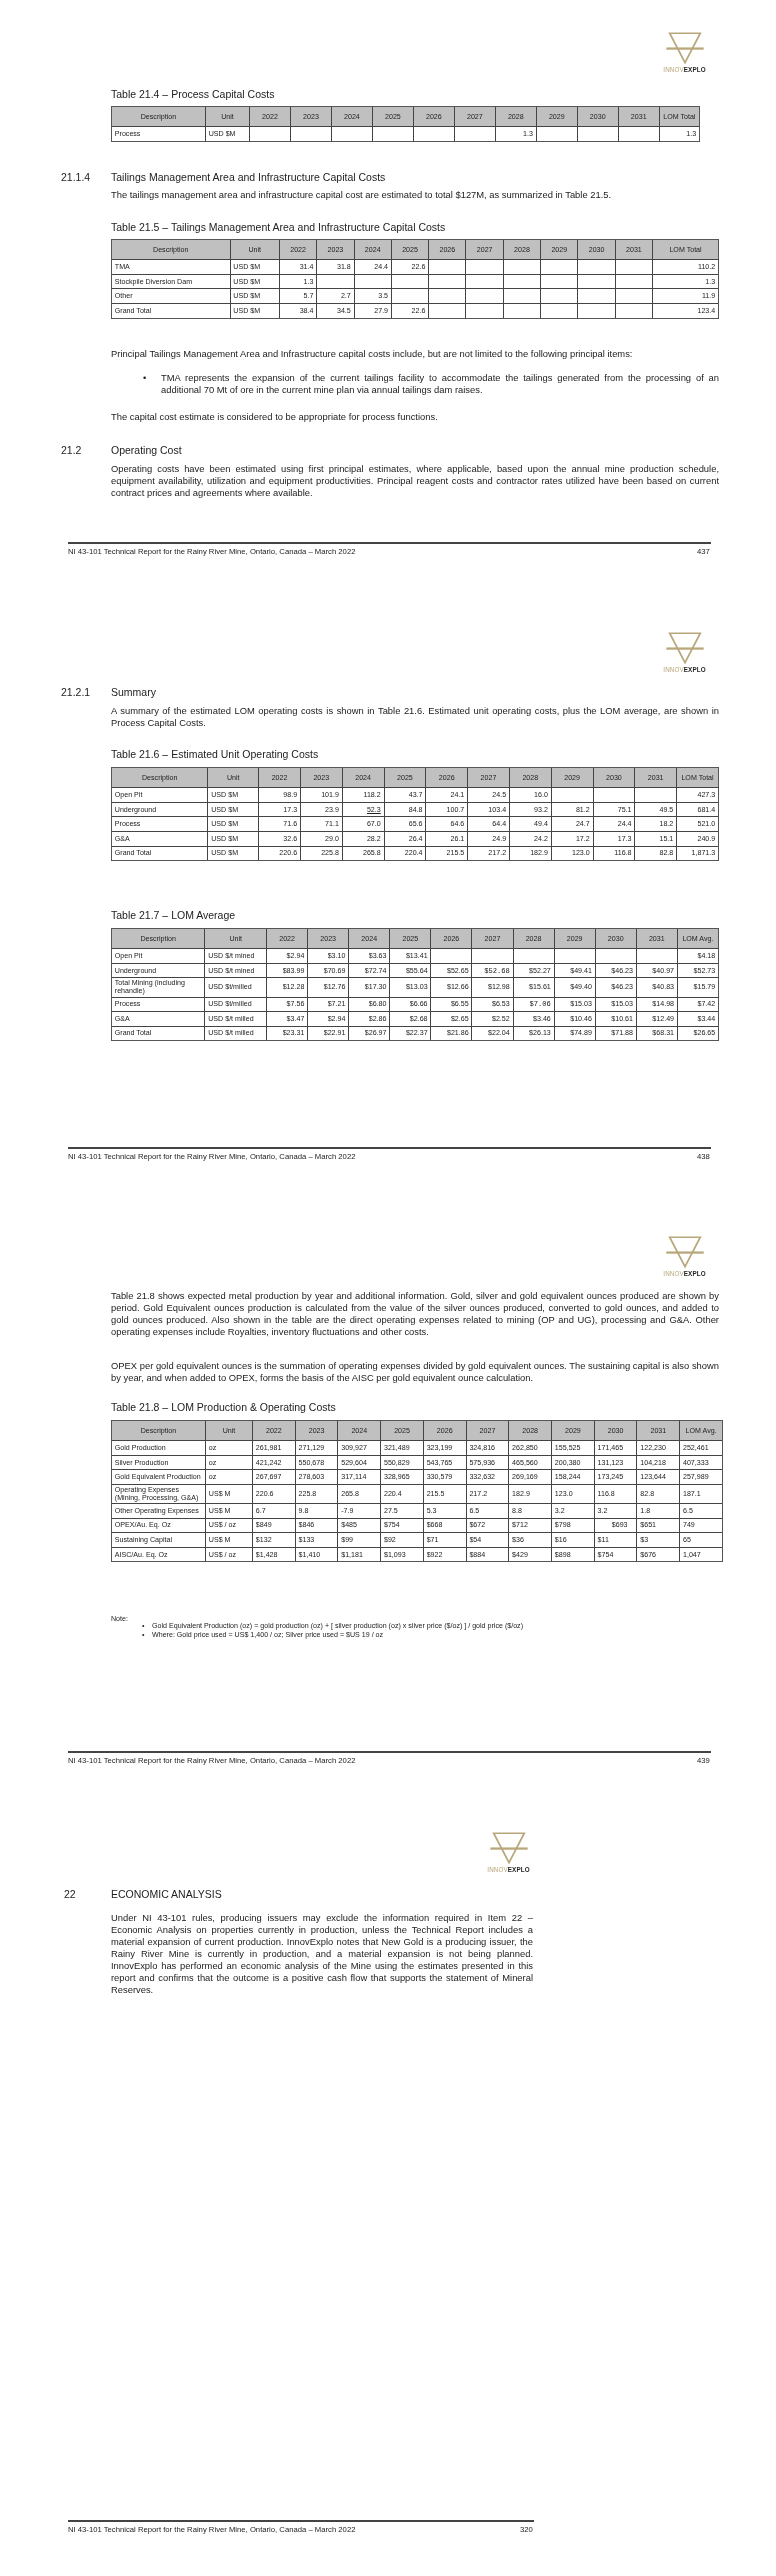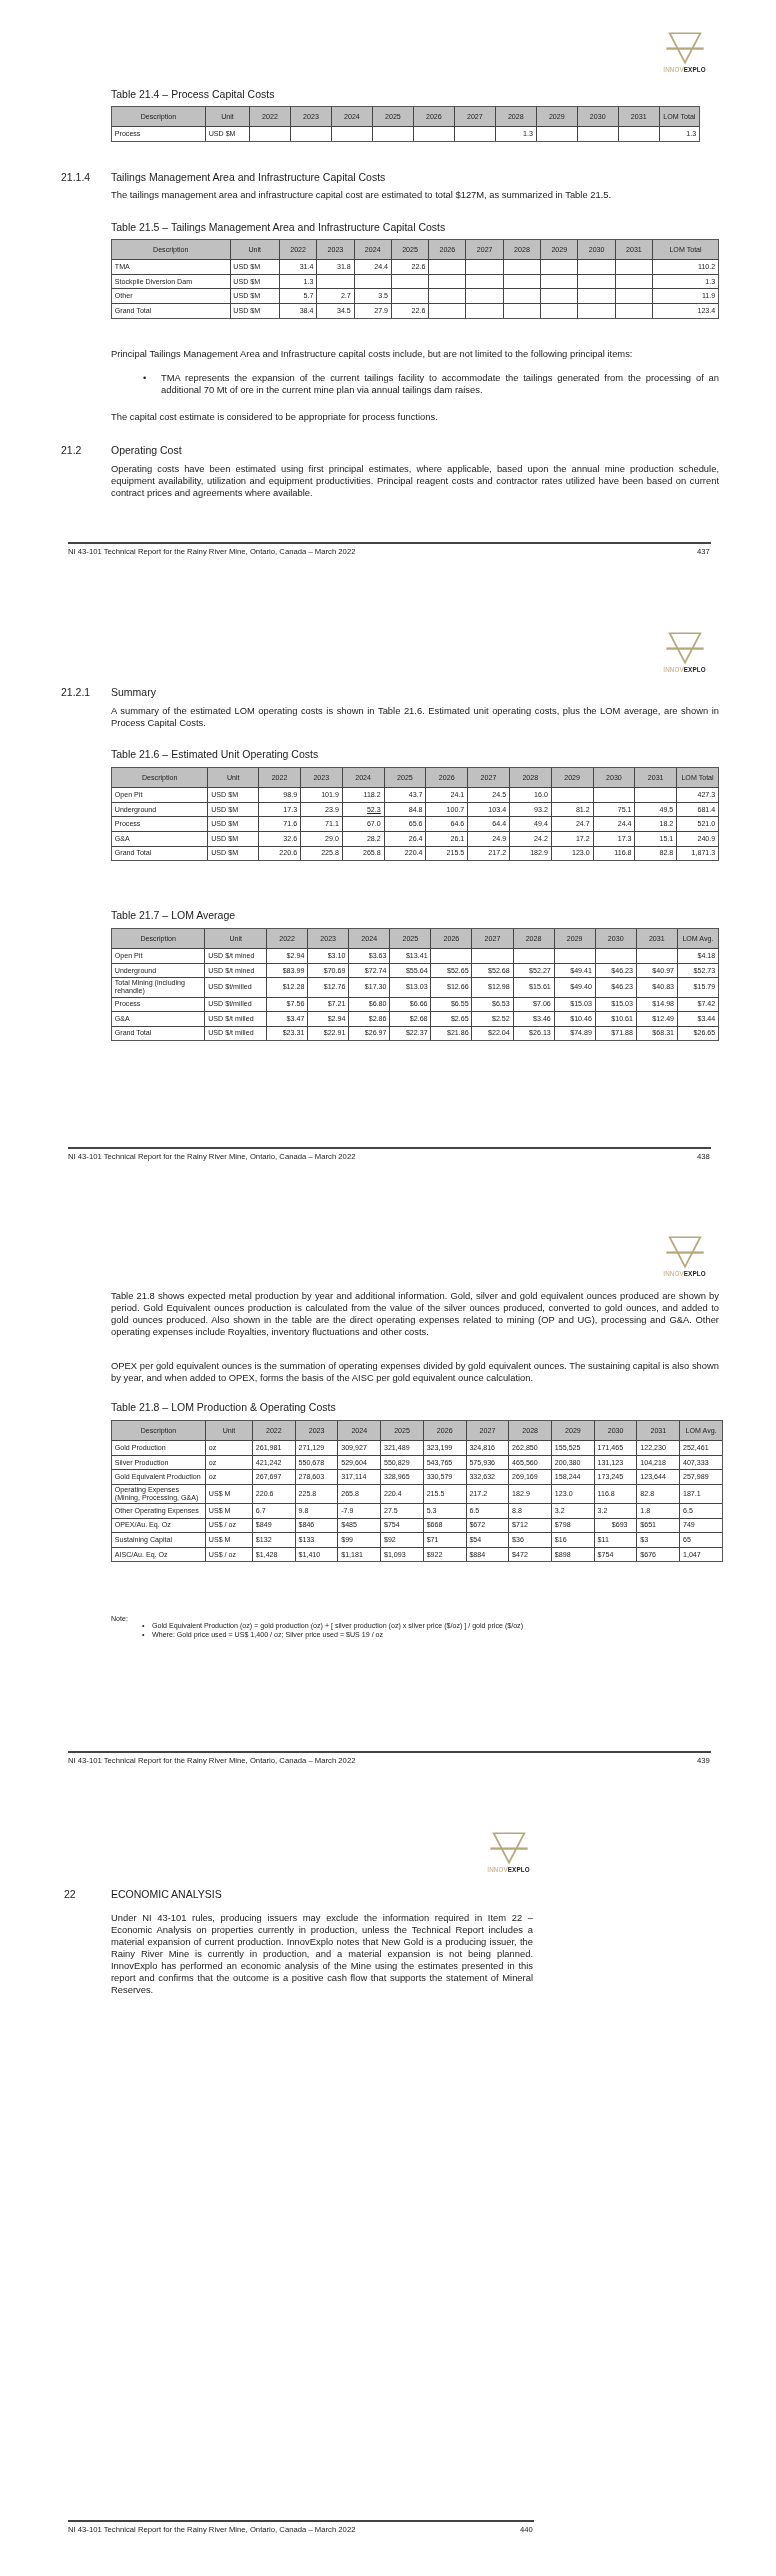--- a/index.html
+++ b/index.html
@@ -389,21 +389,21 @@
           <td class="num" style="height: 11.4px;">$4.18</td>
         </tr>
         <tr>
           <td class="lft" style="height: 11.4px;">Underground</td>
           <td class="lft" style="height: 11.4px;">USD $/t mined</td>
           <td class="num" style="height: 11.4px;">$83.99</td>
           <td class="num" style="height: 11.4px;">$70.69</td>
           <td class="num" style="height: 11.4px;">$72.74</td>
           <td class="num" style="height: 11.4px;">$55.64</td>
           <td class="num" style="height: 11.4px;">$52.65</td>
-          <td class="num" style="height: 11.4px;">$52.68</td>
+          <td class="num" style="height: 11.4px; font-family: Liberation Mono, monospace;">$52.68</td>
           <td class="num" style="height: 11.4px;">$52.27</td>
           <td class="num" style="height: 11.4px;">$49.41</td>
           <td class="num" style="height: 11.4px;">$46.23</td>
           <td class="num" style="height: 11.4px;">$40.97</td>
           <td class="num" style="height: 11.4px;">$52.73</td>
         </tr>
         <tr>
           <td class="lft" style="height: 11.4px;">Total Mining (including rehandle)</td>
           <td class="lft" style="height: 11.4px;">USD $t/milled</td>
           <td class="num" style="height: 11.4px;">$12.28</td>
@@ -420,21 +420,21 @@
         </tr>
         <tr>
           <td class="lft" style="height: 11.4px;">Process</td>
           <td class="lft" style="height: 11.4px;">USD $t/milled</td>
           <td class="num" style="height: 11.4px;">$7.56</td>
           <td class="num" style="height: 11.4px;">$7.21</td>
           <td class="num" style="height: 11.4px;">$6.80</td>
           <td class="num" style="height: 11.4px;">$6.66</td>
           <td class="num" style="height: 11.4px;">$6.55</td>
           <td class="num" style="height: 11.4px;">$6.53</td>
-          <td class="num" style="height: 11.4px;">$7.06</td>
+          <td class="num" style="height: 11.4px; font-family: Liberation Mono, monospace;">$7.06</td>
           <td class="num" style="height: 11.4px;">$15.03</td>
           <td class="num" style="height: 11.4px;">$15.03</td>
           <td class="num" style="height: 11.4px;">$14.98</td>
           <td class="num" style="height: 11.4px;">$7.42</td>
         </tr>
         <tr>
           <td class="lft" style="height: 11.4px;">G&amp;A</td>
           <td class="lft" style="height: 11.4px;">USD $/t milled</td>
           <td class="num" style="height: 11.4px;">$3.47</td>
           <td class="num" style="height: 11.4px;">$2.94</td>
@@ -625,21 +625,21 @@
         </tr>
         <tr>
           <td class="lft" style="height: 11.4px;">AISC/Au. Eq. Oz</td>
           <td class="lft" style="height: 11.4px;">US$ / oz</td>
           <td class="lft" style="height: 11.4px;">$1,428</td>
           <td class="lft" style="height: 11.4px;">$1,410</td>
           <td class="lft" style="height: 11.4px;">$1,181</td>
           <td class="lft" style="height: 11.4px;">$1,093</td>
           <td class="lft" style="height: 11.4px;">$922</td>
           <td class="lft" style="height: 11.4px;">$884</td>
-          <td class="lft" style="height: 11.4px;">$472</td>
+          <td class="lft" style="height: 11.4px;">$429</td>
           <td class="lft" style="height: 11.4px;">$898</td>
           <td class="lft" style="height: 11.4px;">$754</td>
           <td class="lft" style="height: 11.4px;">$676</td>
           <td class="lft" style="height: 11.4px;">1,047</td>
         </tr>
       </tbody>
     </table>
 </div>
 <div class="abs note" style="left:111px; top:1615px;">Note:</div>
 <div class="abs note" style="left:142px; top:1622px;">•</div>
@@ -659,14 +659,14 @@
   <div class="logo-text"><span class="innov">INNOV</span><span class="explo">EXPLO</span></div>
 </div>
 
 <div class="abs heading" style="left:64px; top:1888px;">
   <span class="num" style="width:47px;">22</span><span>ECONOMIC ANALYSIS</span>
 </div>
 <div class="abs para" style="left:111px; top:1912px; width:422px;">Under NI 43-101 rules, producing issuers may exclude the information required in Item 22 – Economic Analysis on properties currently in production, unless the Technical Report includes a material expansion of current production. InnovExplo notes that New Gold is a producing issuer, the Rainy River Mine is currently in production, and a material expansion is not being planned. InnovExplo has performed an economic analysis of the Mine using the estimates presented in this report and confirms that the outcome is a positive cash flow that supports the statement of Mineral Reserves.</div>
 
 <div class="footer-rule" style="left:68px; top:2520px; width:466px;"></div>
 <div class="footer-text" style="left:68px; top:2525px;">NI 43-101 Technical Report for the Rainy River Mine, Ontario, Canada – March 2022</div>
-<div class="footer-text" style="left:520px; top:2525px;">440</div>
+<div class="footer-text" style="left:520px; top:2525px;">320</div>
 
 
 </body></html>

